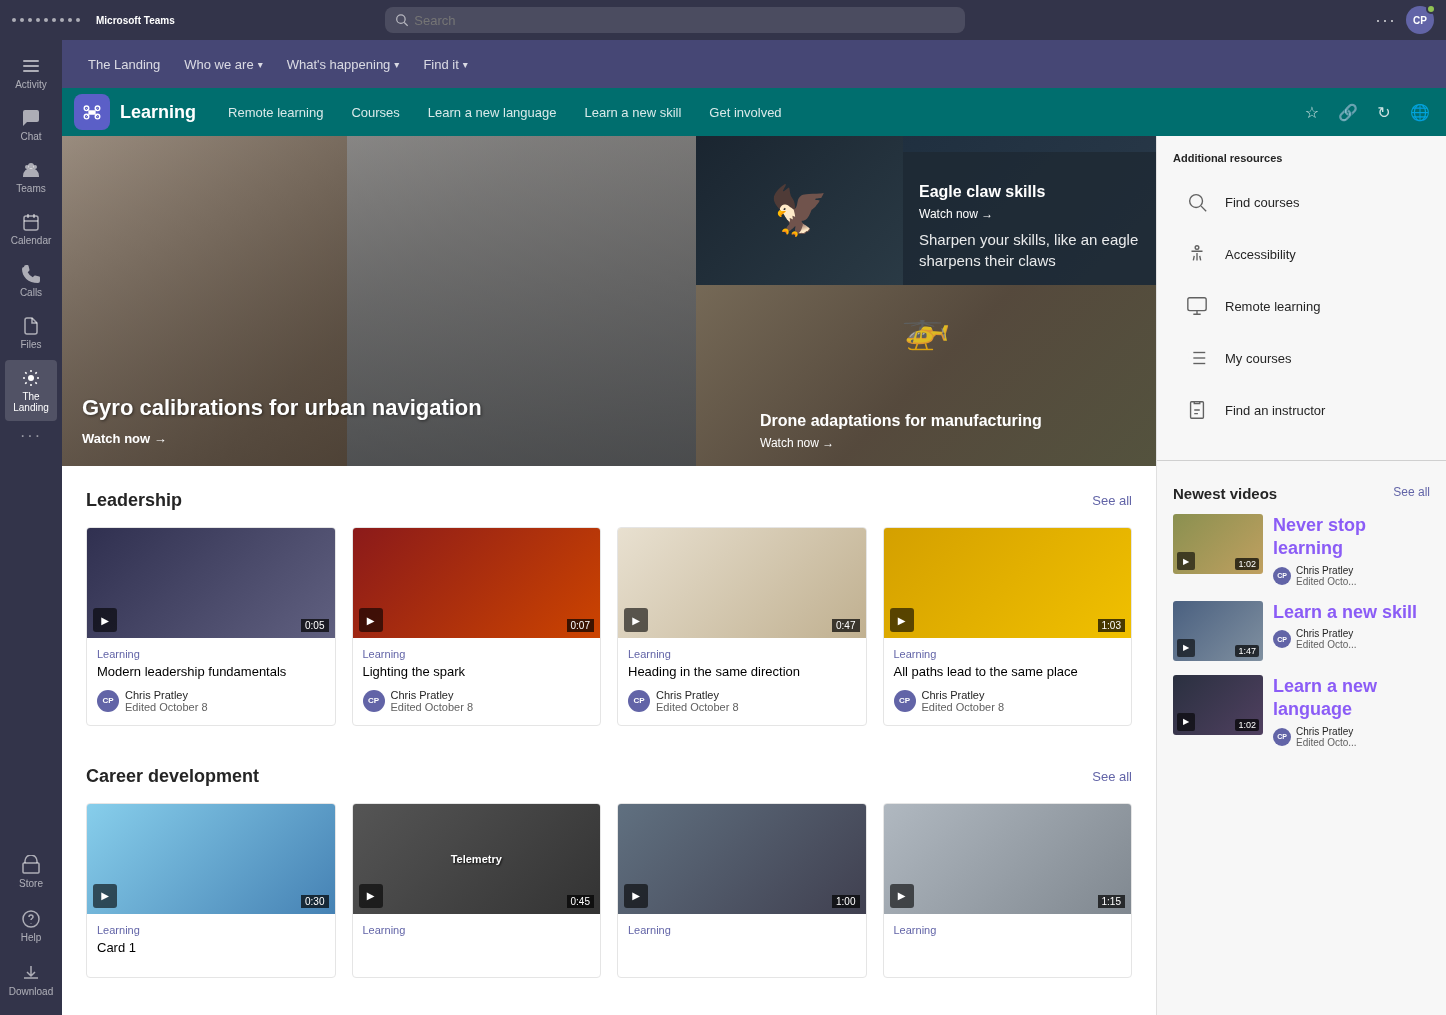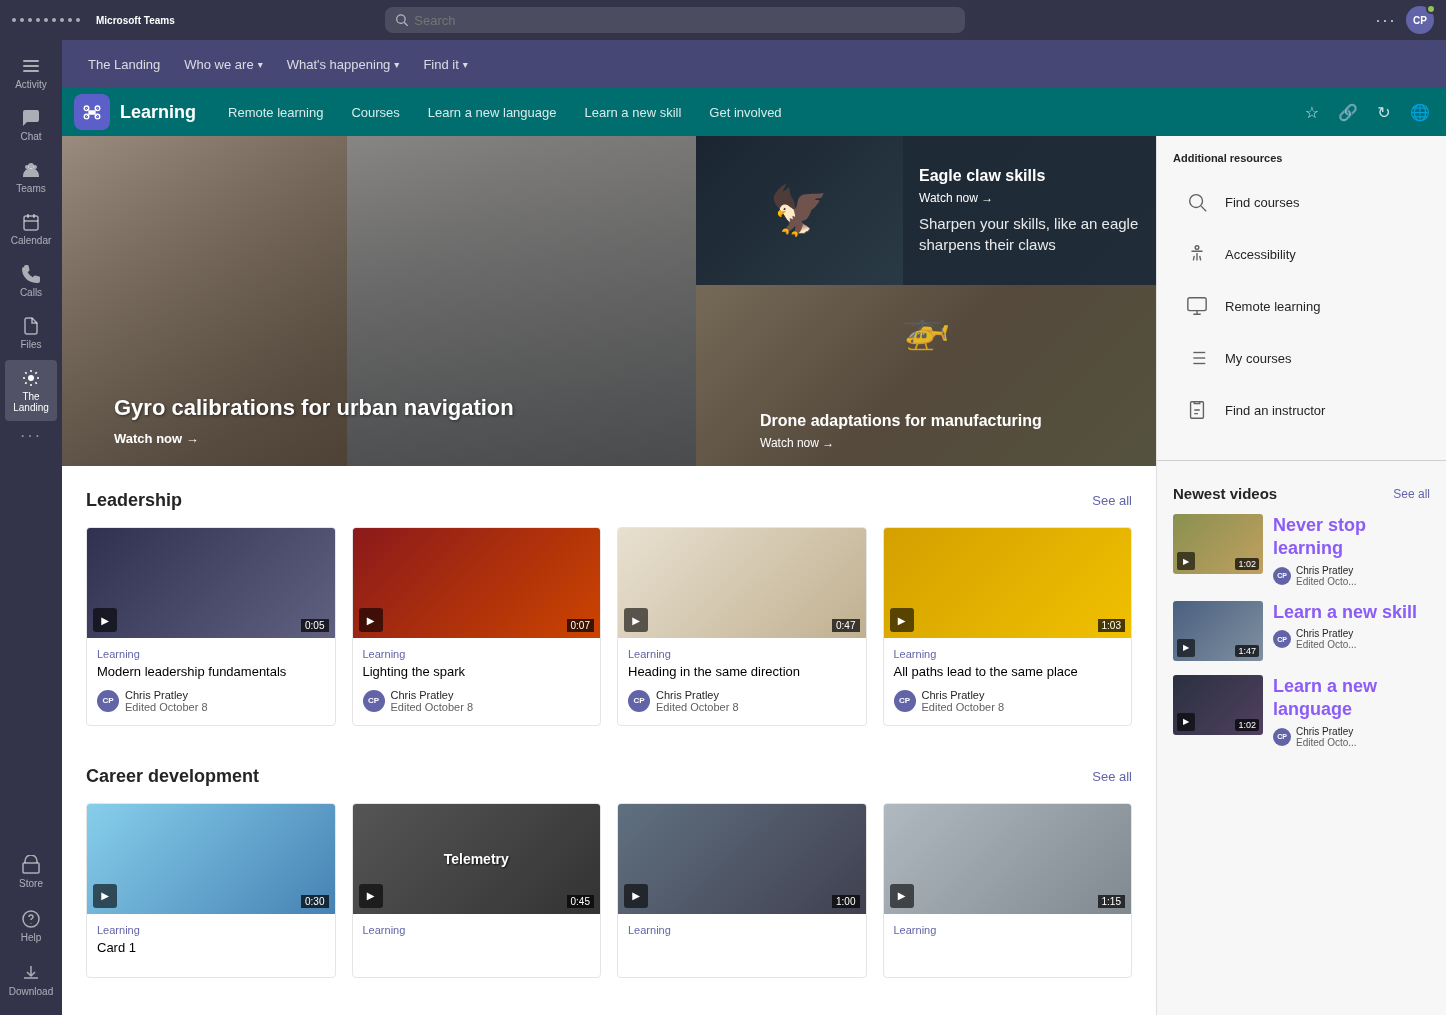--- a/index.html
+++ b/index.html
@@ -166,21 +166,21 @@
     .hero-top-right {
       flex: 1;
       position: relative;
       overflow: hidden;
       background: linear-gradient(135deg, #1a2a3a 0%, #2a3a4a 100%);
       display: flex;
     }
     .hero-eagle-text {
       position: absolute;
       right: 0;
-      top: 0;
+      top: 16px;
       width: 55%;
       height: 100%;
       display: flex;
       flex-direction: column;
       justify-content: center;
       padding: 16px;
       background: rgba(30,40,50,0.75);
     }
     .hero-eagle-quote { color: rgba(255,255,255,0.9); font-size: 15px; font-weight: 400; line-height: 1.4; }
     .hero-card-title { font-size: 16px; font-weight: 700; color: white; margin-bottom: 6px; }
@@ -286,21 +286,21 @@
       height: 32px;
       color: #616161;
       display: flex;
       align-items: center;
       justify-content: center;
       font-size: 18px;
       flex-shrink: 0;
     }
     .ar-divider { height: 1px; background: #d0d0d0; margin: 8px 0; }
     .newest-videos { padding: 16px; }
-    .nv-header { display: flex; align-items: center; justify-content: space-between; margin-bottom: 12px; }
+    .nv-header { display: flex; align-items: flex-start; justify-content: space-between; margin-bottom: 12px; }
     .nv-title { font-size: 15px; font-weight: 600; color: #252525; }
     .nv-see-all { color: #6264a7; font-size: 12px; cursor: pointer; }
     .nv-item { display: flex; gap: 10px; margin-bottom: 14px; cursor: pointer; }
     .nv-thumb {
       width: 90px;
       height: 60px;
       border-radius: 3px;
       flex-shrink: 0;
       position: relative;
       overflow: hidden;
@@ -554,21 +554,21 @@
     <div class="content">
 
       <div class="content-main">
 
         <div class="hero">
 
           <div class="hero-left">
             <div class="hero-left-img">
               <div class="hero-person"></div>
               <div class="hero-city"></div>
-              <div style="position:relative;z-index:1;margin-left:32px;">
+              <div style="position:relative;z-index:1;">
                 <div class="hero-title">Gyro calibrations for urban navigation</div>
                 <div class="hero-watch">Watch now →</div>
               </div>
             </div>
           </div>
 
           <div class="hero-right">
 
             <div class="hero-top-right">
               <div class="hero-eagle-bird">🦅</div>
@@ -687,21 +687,21 @@
               <div class="video-info">
                 <div class="video-tag">Learning</div>
                 <div class="video-title">Card 1</div>
               </div>
             </div>
 
             <div class="video-card">
               <div class="video-thumb career-thumb-2">
                 <div class="video-play">▶</div>
                 <div class="video-duration">0:45</div>
-                <div style="position:absolute;top:50%;left:50%;transform:translate(-50%,-50%);color:white;font-size:14px;font-weight:600;text-shadow:1px 1px 2px rgba(0,0,0,0.8);">Telemetry</div>
+                <div style="position:absolute;top:50%;left:50%;transform:translate(-50%,-50%);color:white;font-size:11px;font-weight:600;text-shadow:1px 1px 2px rgba(0,0,0,0.8);">Telemetry</div>
               </div>
               <div class="video-info">
                 <div class="video-tag">Learning</div>
               </div>
             </div>
 
             <div class="video-card">
               <div class="video-thumb career-thumb-3">
                 <div class="video-play">▶</div>
                 <div class="video-duration">1:00</div>

